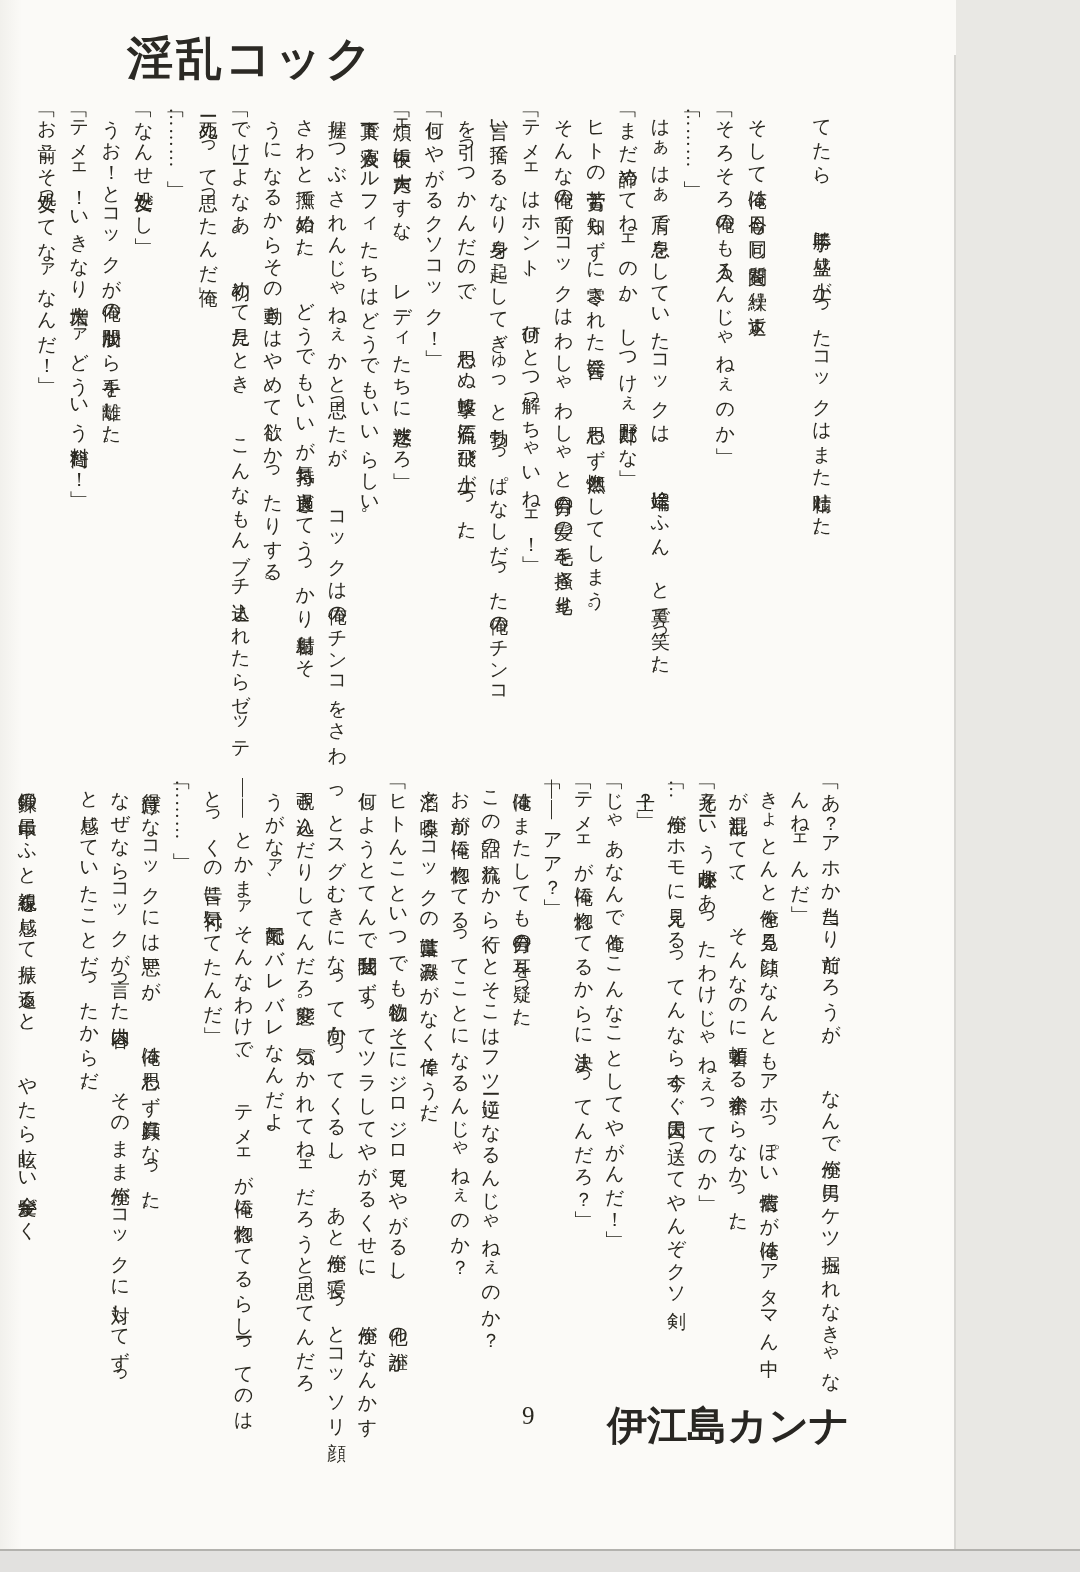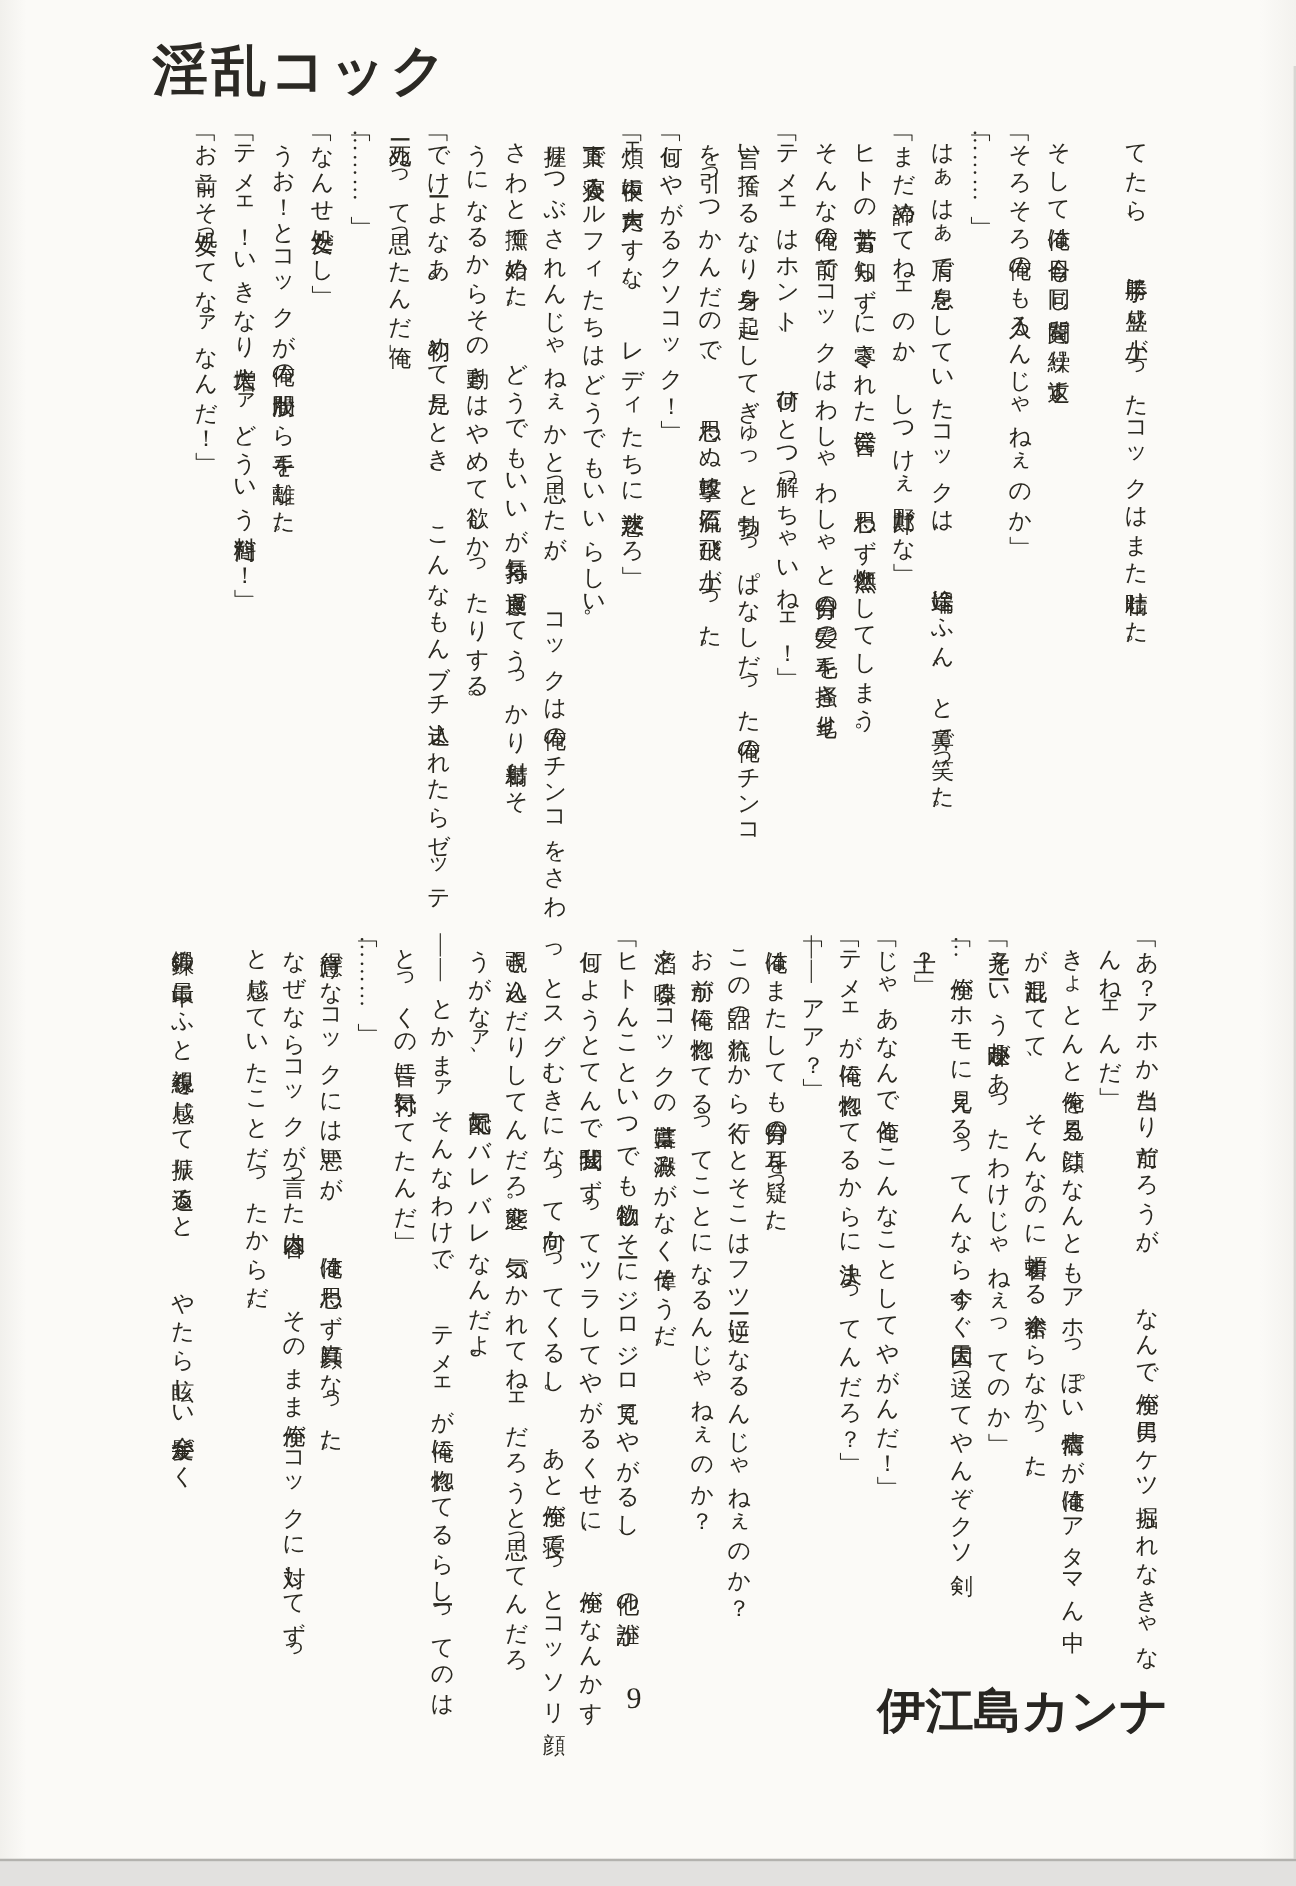--- a/index.html
+++ b/index.html
@@ -2,21 +2,21 @@
 <html><head>
 <meta charset="utf-8">
 <style>
   html,body{margin:0;padding:0;}
   body{
     width:1080px;height:1572px;position:relative;overflow:hidden;
     background:#e9e8e4;
     font-family:"Liberation Serif","DejaVu Serif",serif;
   }
   .page{
-    position:absolute;left:0;top:0;width:1080px;height:1549px;
+    position:absolute;left:0;top:0;width:956px;height:1549px;
     background:linear-gradient(90deg,#f1f0ec 0px,#fbfaf7 22px,#fbfaf7 1050px,#f3f2ee 1080px);
   }
   .page-title{
     position:absolute;left:127px;top:28px;
     font-family:"Liberation Sans","DejaVu Sans",sans-serif;
     font-weight:bold;font-size:46px;letter-spacing:3px;color:#2b2924;margin:0;
   }
   .vblock{
     position:absolute;
     writing-mode:vertical-rl;text-orientation:mixed;

